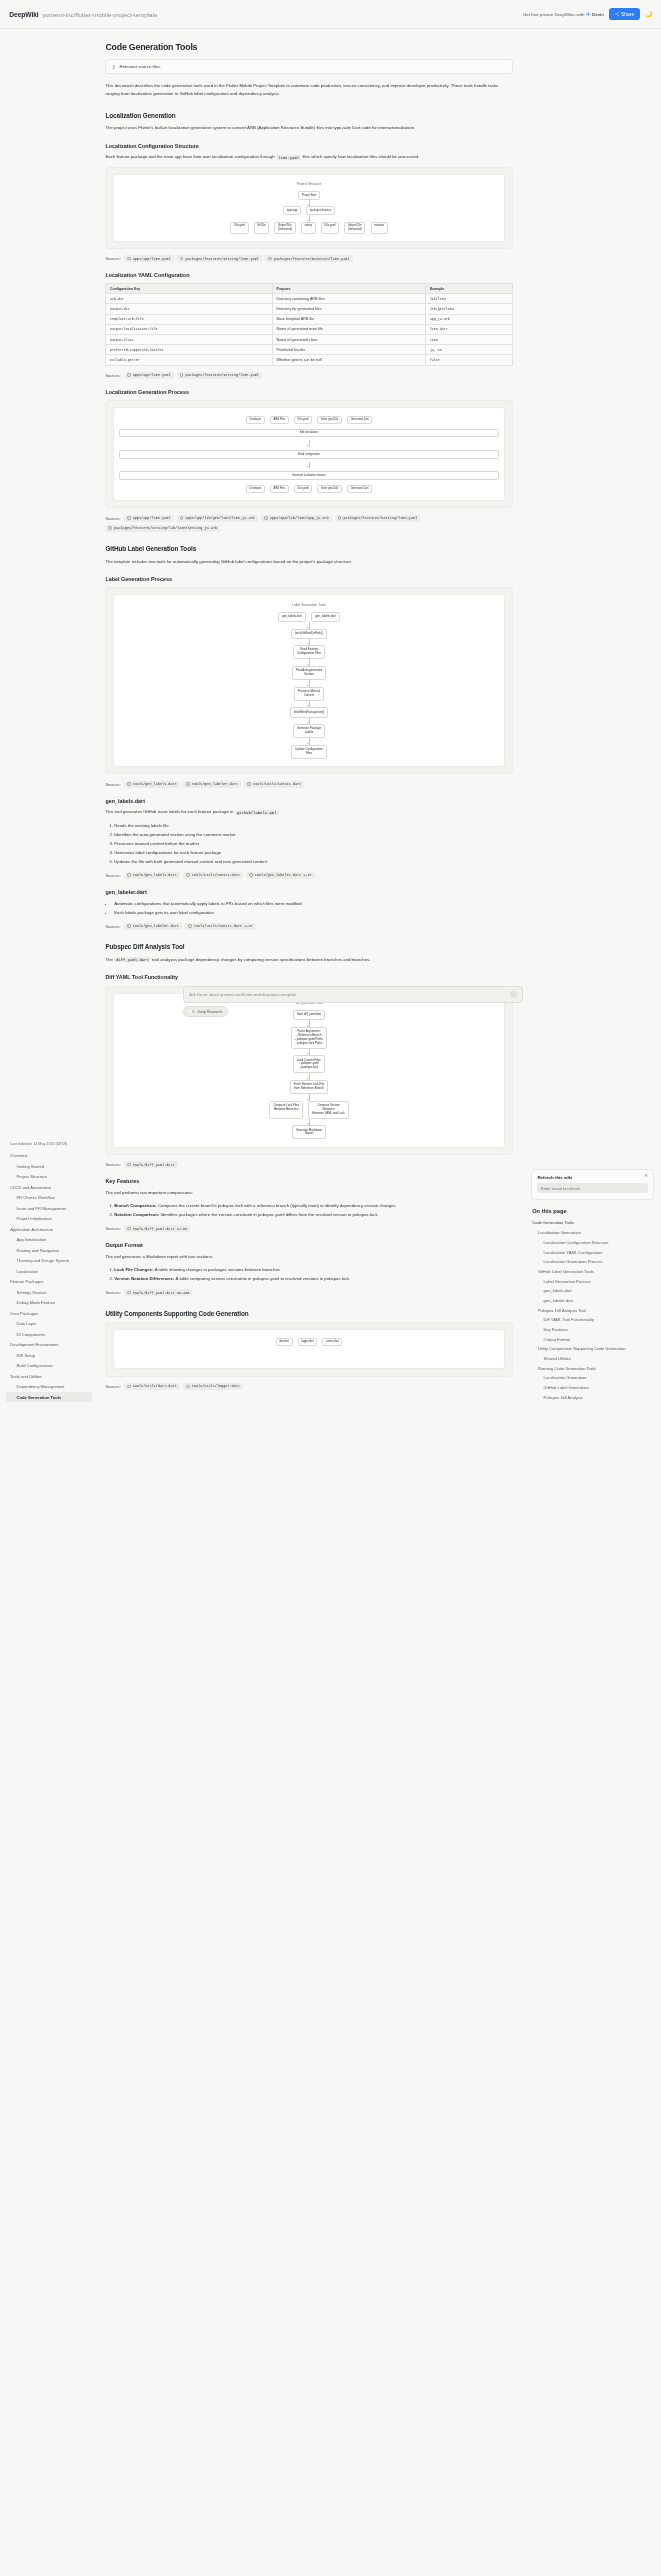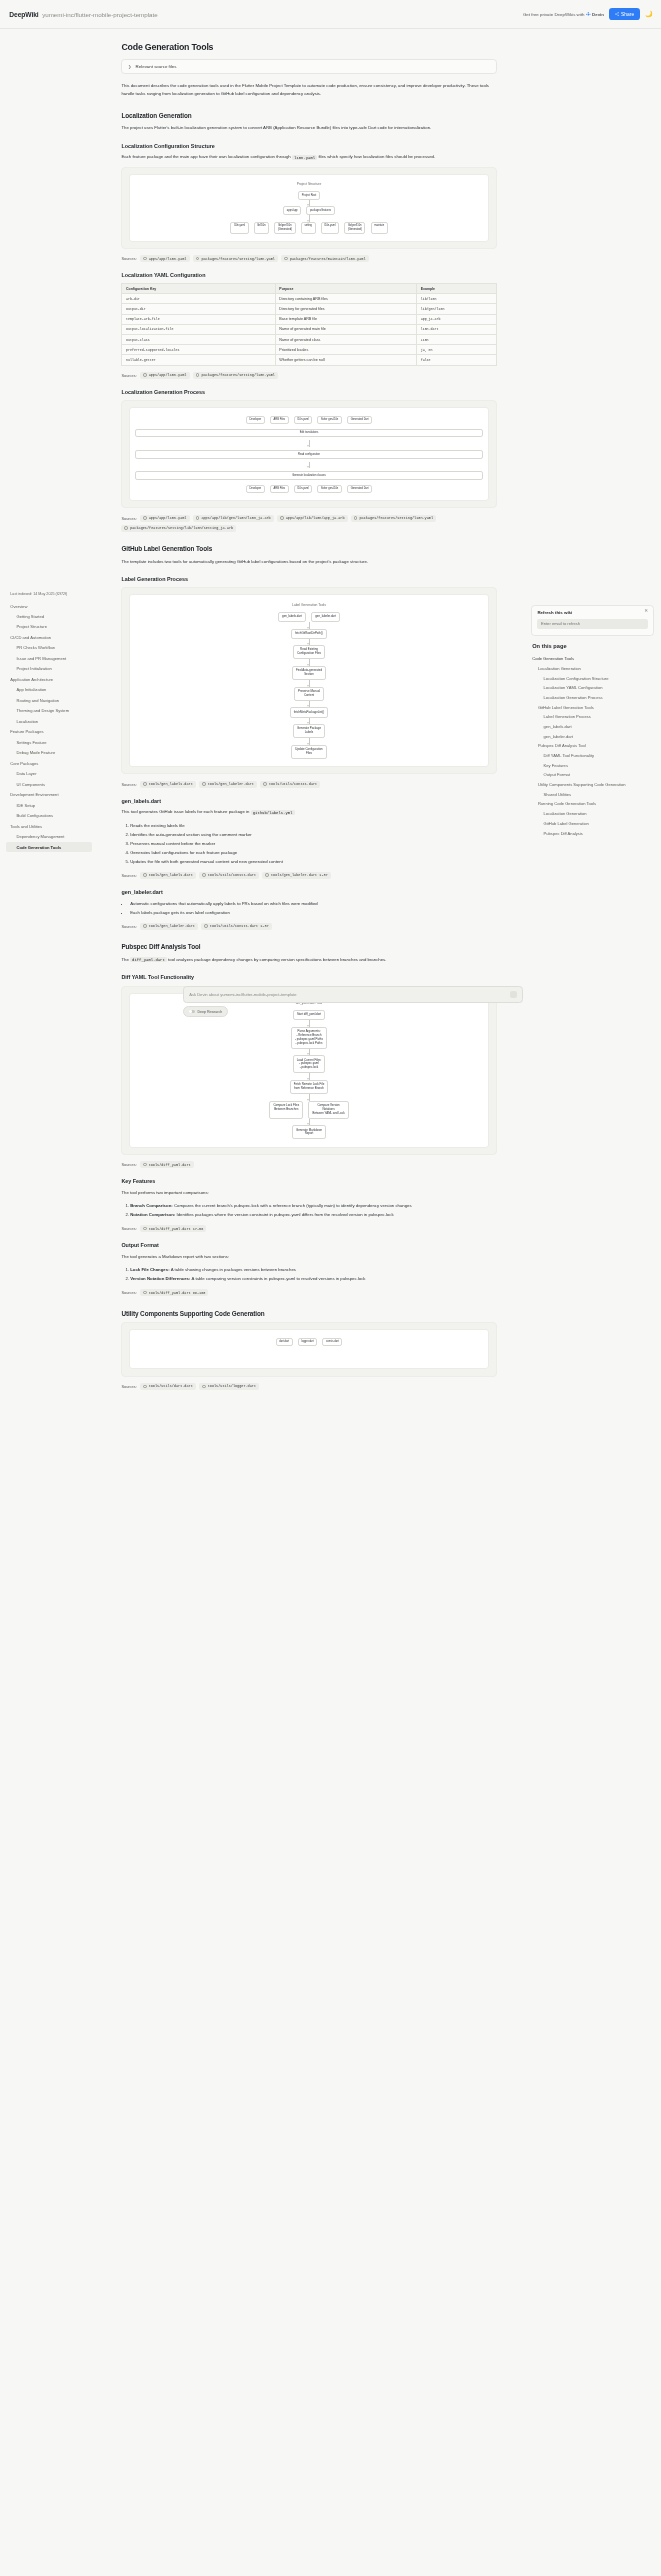--- a/index.html
+++ b/index.html
@@ -25,21 +25,21 @@
   .devin-txt{ font-size:4.4px; color:#55555a; display:flex; align-items:center; gap:1.5px;}
   .devin-logo{ width:4.6px; height:4.6px; display:inline-block;}
   .share-btn{
     background:#2f7df6; color:#fff; border-radius:3.1px; font-size:4.9px;
     padding:3.1px 5.7px; display:flex; align-items:center; gap:2.1px; cursor:pointer;
     border:none; font-weight:500;
   }
   .moon{ font-size:6.2px; color:#2b2b2b; cursor:pointer; line-height:1;}
 
   
-  .layout{ display:flex; align-items:center;gap:16px; }
+  .layout{ display:flex; align-items:flex-end; }
   .sidebar{
     width:92px; flex:0 0 92px; padding:11.3px 0 20.6px 6.2px;
     font-size:4.1px;
   }
   .sb-indexed{ color:#6b6b66; font-size:3.7px; padding:1.5px 4.1px 5.2px 4.1px;}
   .sb-item{
     padding:2.7px 4.1px; color:#5c5c58; border-radius:2.1px; cursor:pointer;
     line-height:1.25; white-space:nowrap; overflow:hidden; text-overflow:ellipsis;
   }
   .sb-item.child{ padding-left:10.3px; }

